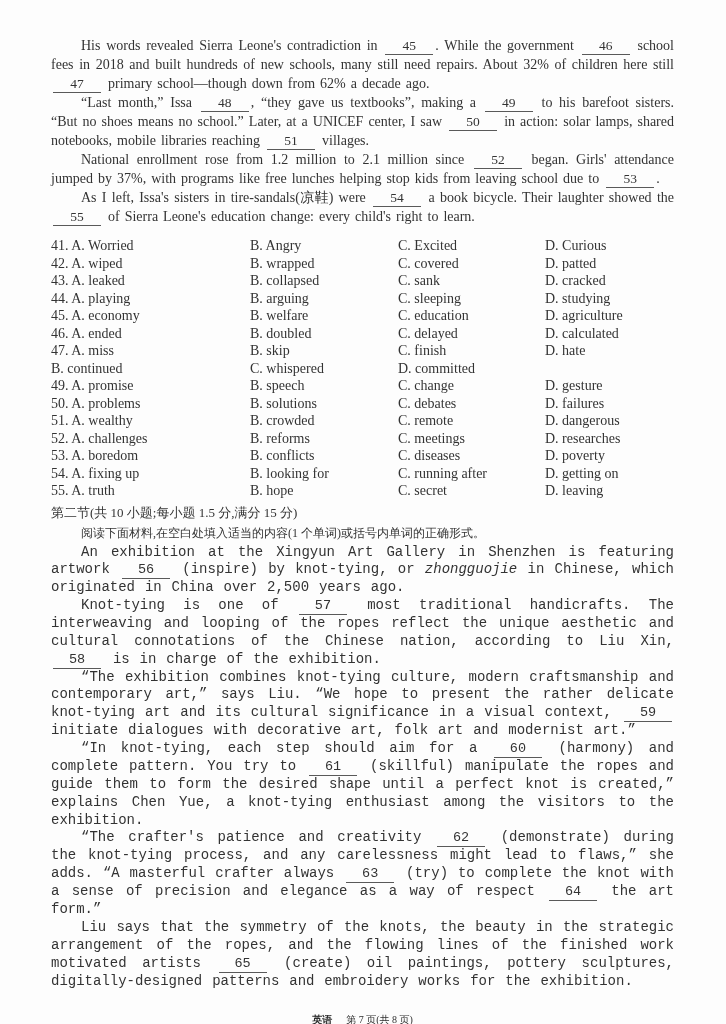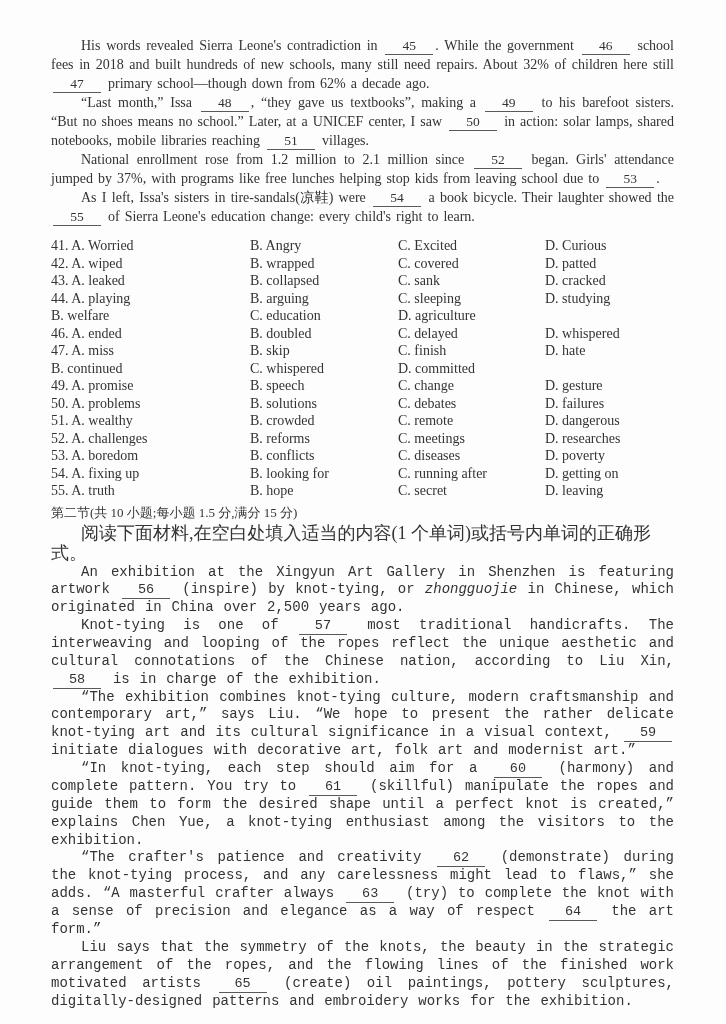--- a/index.html
+++ b/index.html
@@ -23,21 +23,21 @@
   em{font-style:italic;}
   
   .options{margin-top:11px;}
   .opt-row{
     display:grid;grid-template-columns:199px 148px 147px auto;
     font-size:14px;line-height:17.5px;
   }
   .opt-cell{white-space:nowrap;overflow:hidden;}
   
   .sec-header{margin:3px 0 0 0;font-size:13px;line-height:20px;}
-  .instruction{margin:0 0 1px 0;font-size:18px;line-height:20px;text-indent:30px;}
+  .instruction{margin:0 0 1px 0;font-size:12px;line-height:20px;text-indent:30px;}
   
   .footer{
     margin-top:23px;text-align:center;font-size:10px;color:#2e2e2e;
   }
   .footer .subject{
     font-weight:700;margin-right:14px;
     font-family:"Liberation Sans","DejaVu Sans",sans-serif;
   }
 </style>
 </head>
@@ -71,29 +71,30 @@
         <span class="opt-cell">C. sank</span>
         <span class="opt-cell">D. cracked</span>
       </div>
       <div class="opt-row">
         <span class="opt-cell">44. A. playing</span>
         <span class="opt-cell">B. arguing</span>
         <span class="opt-cell">C. sleeping</span>
         <span class="opt-cell">D. studying</span>
       </div>
       <div class="opt-row">
+        <span class="opt-cell">45. A. economy</span>
         <span class="opt-cell">B. welfare</span>
         <span class="opt-cell">C. education</span>
         <span class="opt-cell">D. agriculture</span>
       </div>
       <div class="opt-row">
         <span class="opt-cell">46. A. ended</span>
         <span class="opt-cell">B. doubled</span>
         <span class="opt-cell">C. delayed</span>
-        <span class="opt-cell">D. whispered</span>
+        <span class="opt-cell">D. calculated</span>
       </div>
       <div class="opt-row">
         <span class="opt-cell">47. A. miss</span>
         <span class="opt-cell">B. skip</span>
         <span class="opt-cell">C. finish</span>
         <span class="opt-cell">D. hate</span>
       </div>
       <div class="opt-row">
         <span class="opt-cell">B. continued</span>
         <span class="opt-cell">C. whispered</span>

